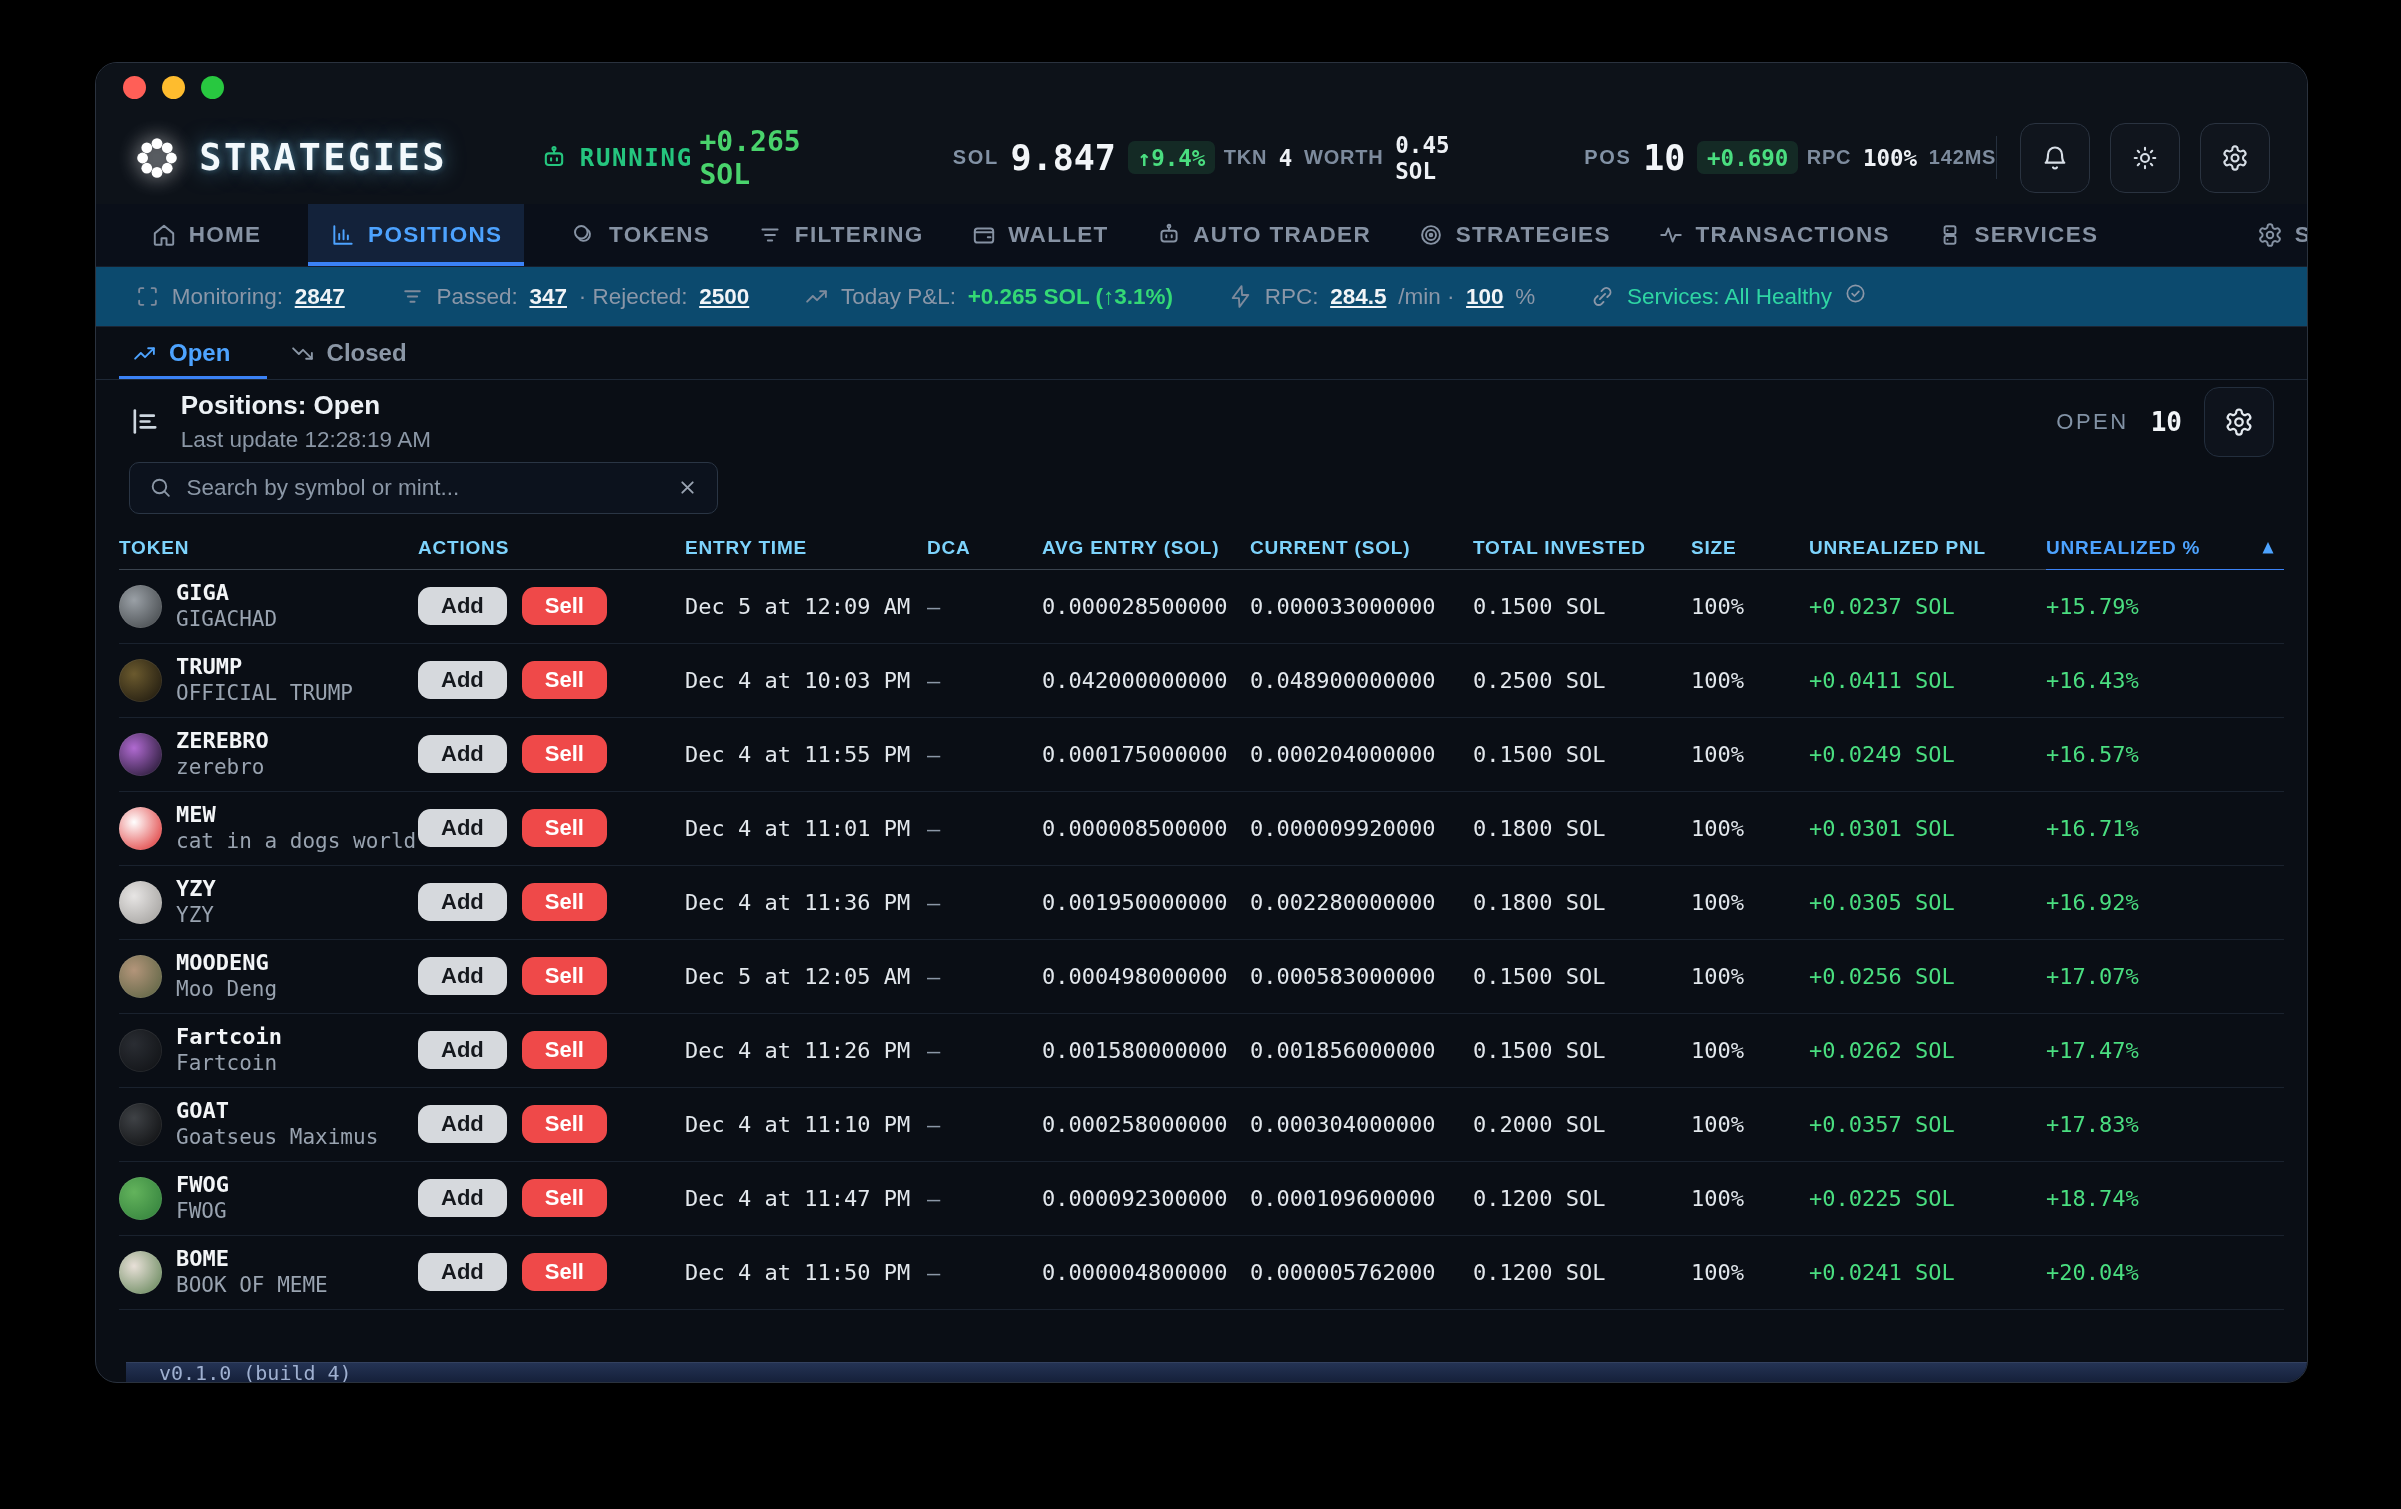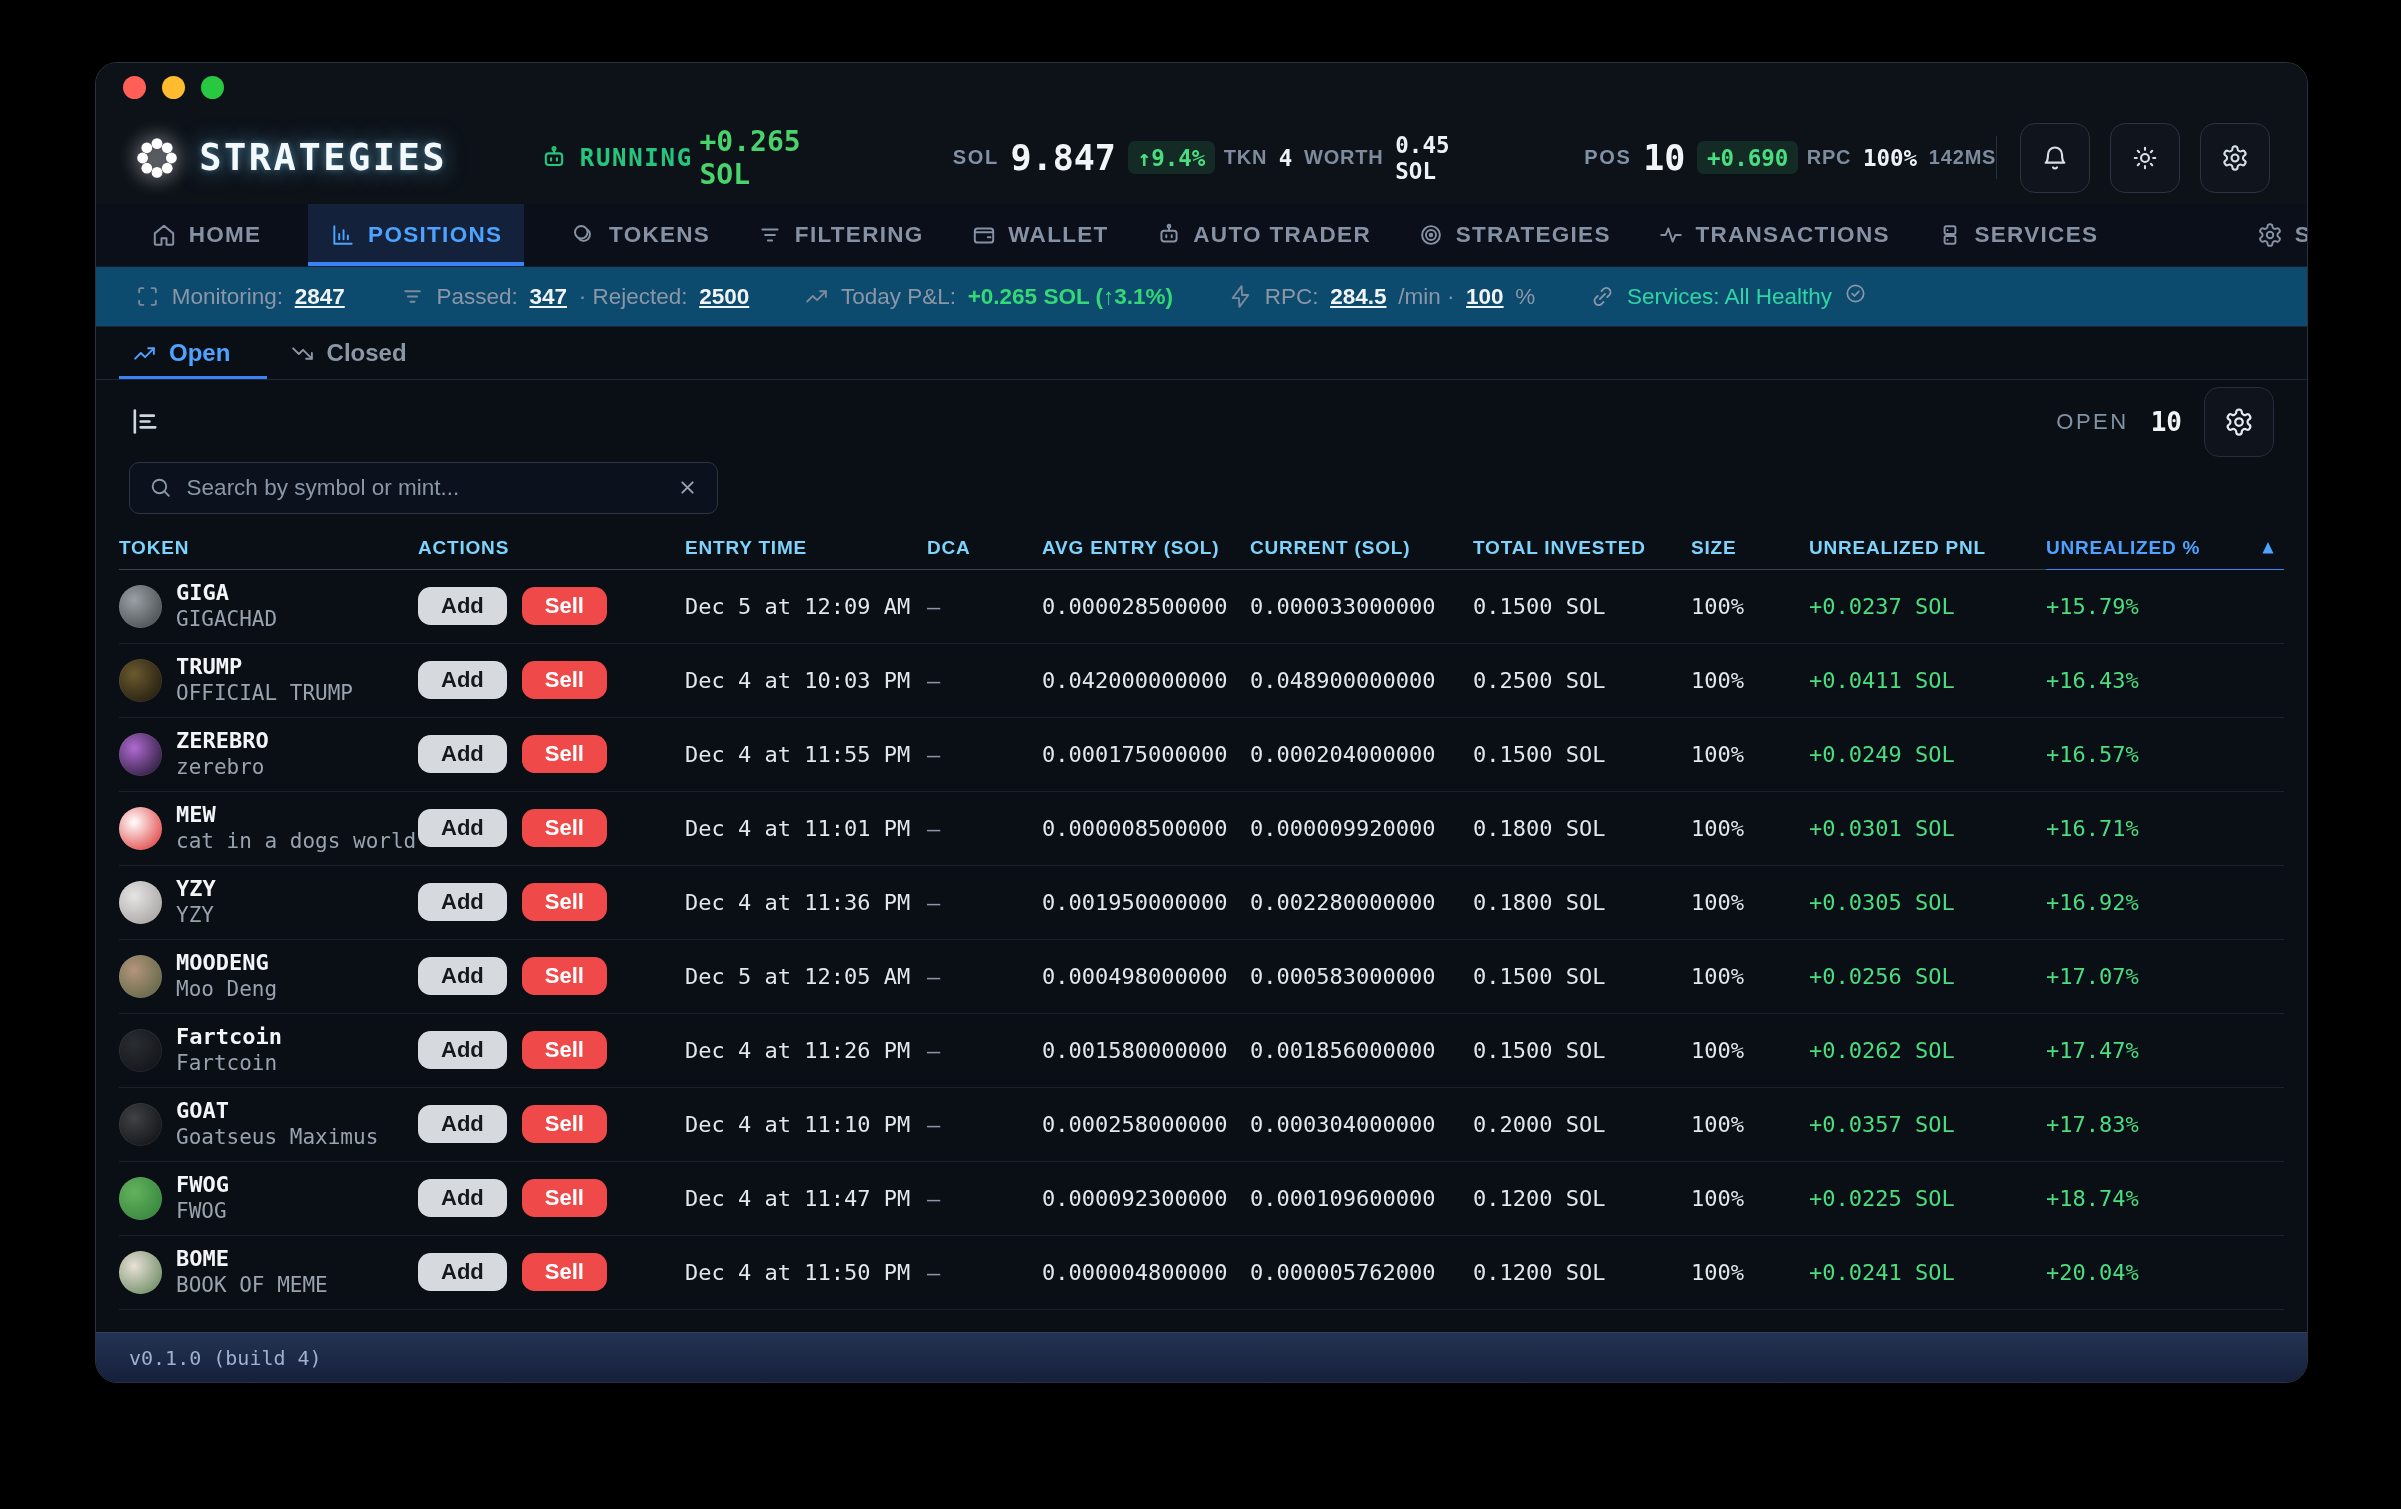--- a/index.html
+++ b/index.html
@@ -117,22 +117,22 @@
   .tk-name { font-family:"DejaVu Sans Mono", monospace; font-size:21px; color:#99a3b0; line-height:27px; white-space:nowrap; }
   .tk-text { overflow:hidden; }
   .actions-cell { display:flex; gap:15px; }
   .btn { height:38px; padding:0 23px; border-radius:12.5px; font-size:22px; font-weight:600;
     display:flex; align-items:center; justify-content:center; cursor:pointer; border:none;
     font-family:"Liberation Sans", sans-serif; }
   .btn-add { background:#d6d9dd; color:#15181d; }
   .btn-sell { background:#ef4949; color:#fff; font-weight:bold; }
 
   
-  .footer { margin-top:auto; height:50px; flex:none; background:linear-gradient(180deg,#243354,#15203a);
-    border-top:0.8px solid #33415f; display:flex; align-items:center; padding-left:33px; }
+  .footer { margin-top:auto; height:20px; flex:none; background:linear-gradient(180deg,#243354,#15203a);
+    border-top:0.8px solid #33415f; display:flex; align-items:center; padding-left:33px;margin-left:30px; }
   .footer-text { font-family:"DejaVu Sans Mono", monospace; font-size:20px; color:#9fb0d0; }
 </style>
 </head>
 <body>
 
 <div class="window" data-name="app-window">
   <div class="titlebar" data-name="titlebar">
     <span class="light red" data-name="close-button"></span>
     <span class="light yellow" data-name="minimize-button"></span>
     <span class="light green" data-name="maximize-button"></span>
@@ -405,20 +405,24 @@
       </div>
     </div>
 
   <div class="panel-head" data-name="panel-header">
     <span class="icon panel-icon" data-name="list-icon">
       <svg viewBox="0 0 24 24">
           <path d="M4 4.5v15"></path>
           <path d="M8 8h9M8 12h6M8 16h10"></path>
         </svg>
     </span>
+    <div>
+      <div class="panel-title" data-name="panel-title">Positions: Open</div>
+      <div class="panel-sub" data-name="panel-last-update">Last update 12:28:19 AM</div>
+    </div>
     <div class="panel-right">
       <span class="count-label" data-name="open-count-label">OPEN</span>
       <span class="count-value" data-name="open-count-value">10</span>
       <div class="panel-gear" data-name="positions-settings-button">
         <span class="icon" data-name="gear-icon">
           <svg viewBox="0 0 24 24">
               <path d="M12.22 2h-.44a2 2 0 0 0-2 2v.18a2 2 0 0 1-1 1.73l-.43.25a2 2 0 0 1-2 0l-.15-.08a2 2 0 0 0-2.73.73l-.22.38a2 2 0 0 0 .73 2.73l.15.1a2 2 0 0 1 1 1.72v.51a2 2 0 0 1-1 1.74l-.15.09a2 2 0 0 0-.73 2.73l.22.38a2 2 0 0 0 2.73.73l.15-.08a2 2 0 0 1 2 0l.43.25a2 2 0 0 1 1 1.73V20a2 2 0 0 0 2 2h.44a2 2 0 0 0 2-2v-.18a2 2 0 0 1 1-1.73l.43-.25a2 2 0 0 1 2 0l.15.08a2 2 0 0 0 2.73-.73l.22-.39a2 2 0 0 0-.73-2.73l-.15-.08a2 2 0 0 1-1-1.74v-.5a2 2 0 0 1 1-1.74l.15-.09a2 2 0 0 0 .73-2.73l-.22-.38a2 2 0 0 0-2.73-.73l-.15.08a2 2 0 0 1-2 0l-.43-.25a2 2 0 0 1-1-1.73V4a2 2 0 0 0-2-2z"></path>
               <circle cx="12" cy="12" r="3"></circle>
             </svg>
         </span>

